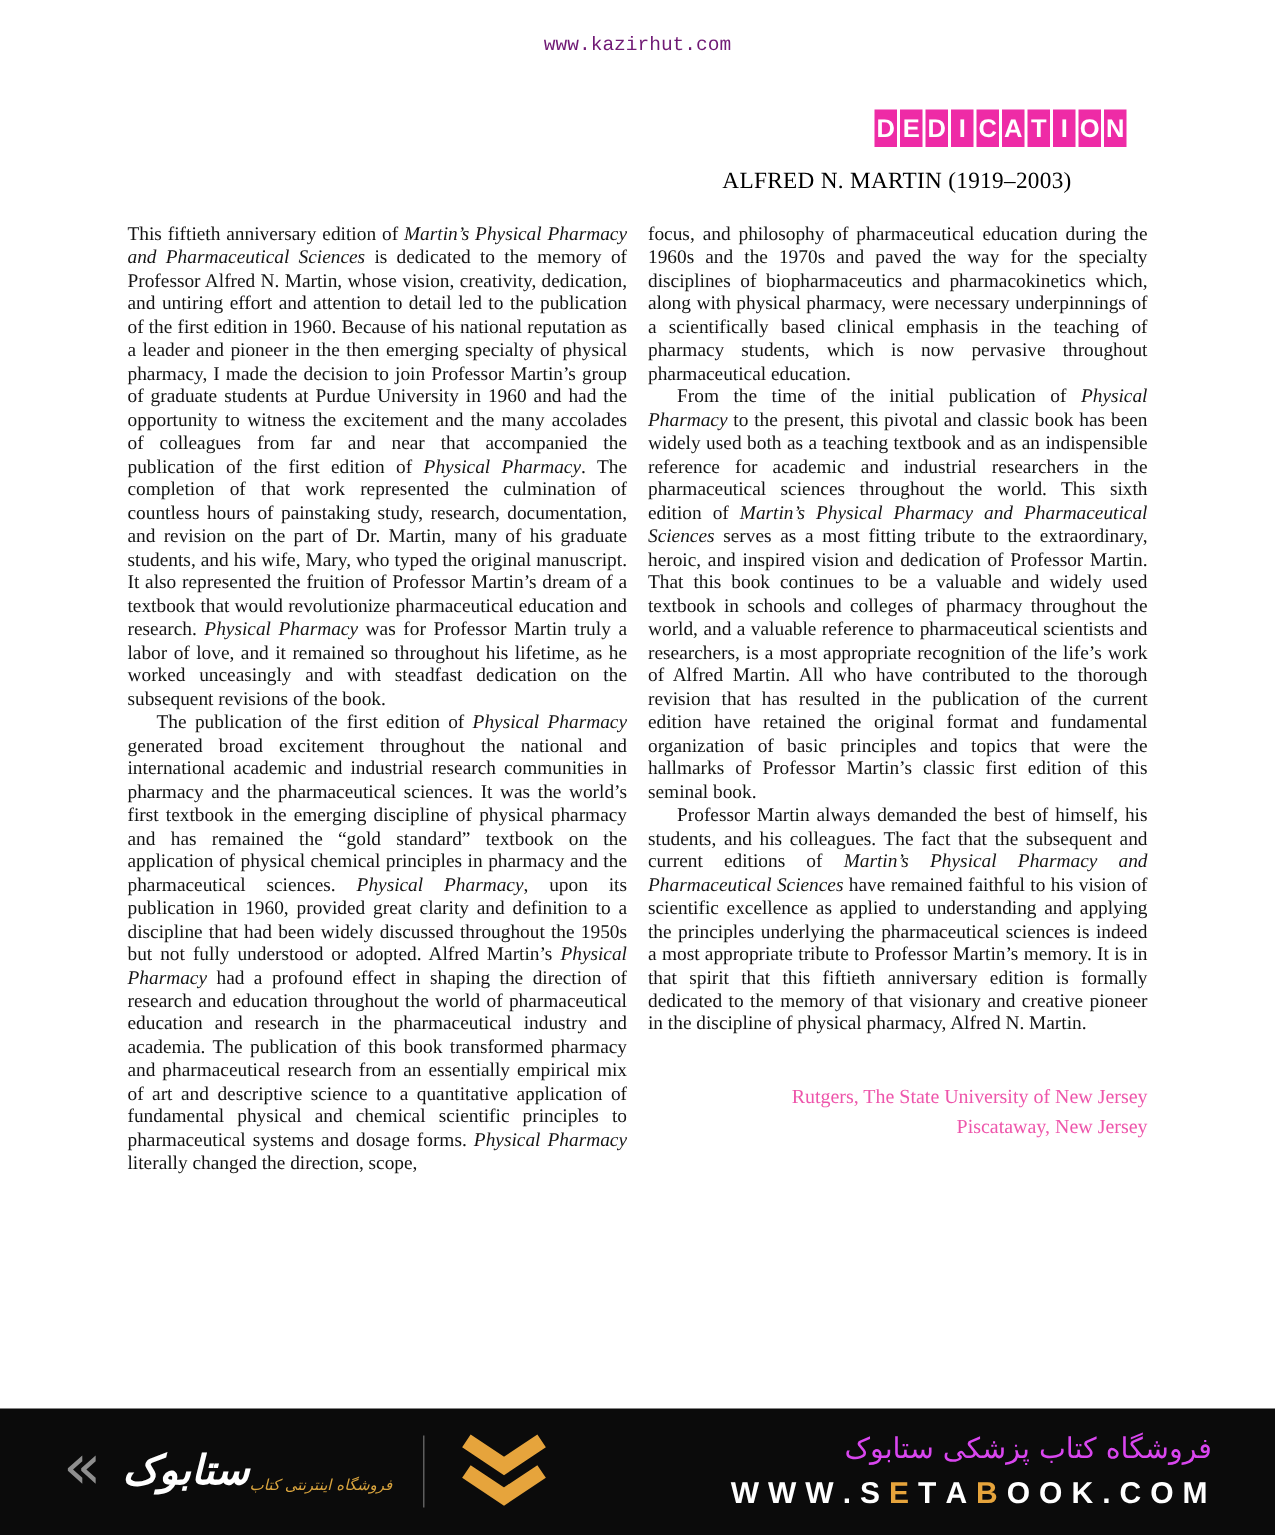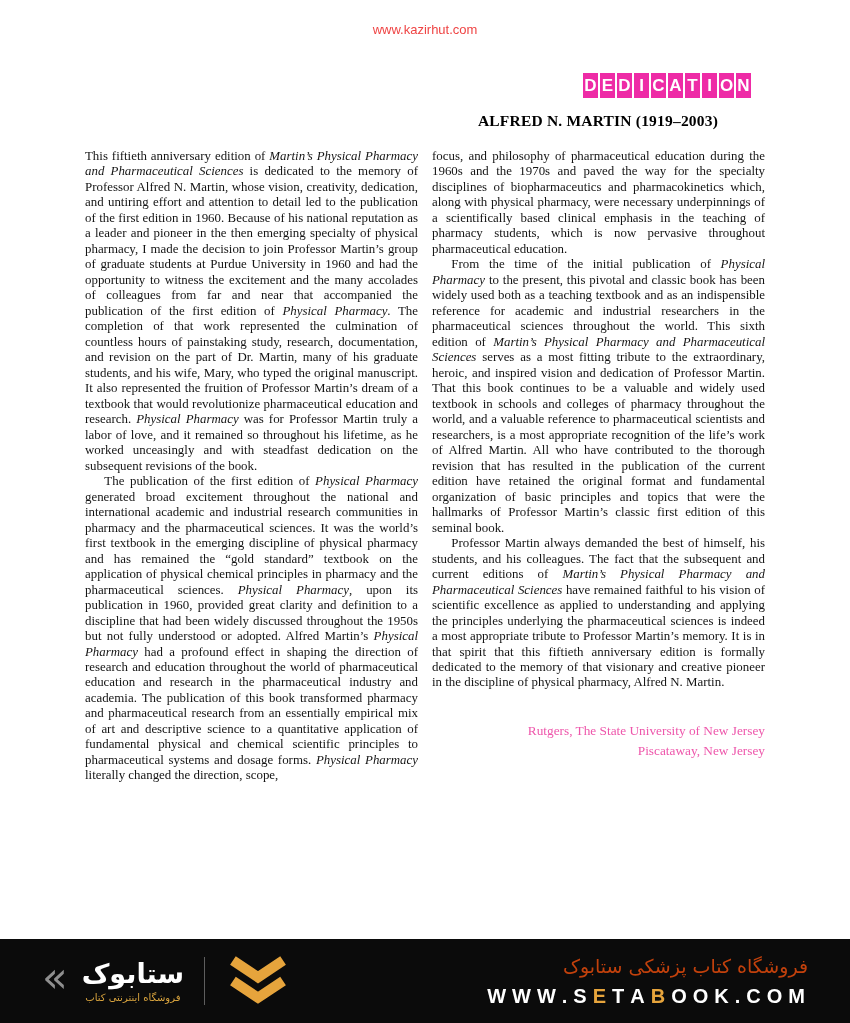--- a/index.html
+++ b/index.html
@@ -4,32 +4,32 @@
 <style>
   * { margin:0; padding:0; box-sizing:border-box; }
   html,body { background:#ffffff; }
   .page {
     position:relative; width:850px; height:1023px; margin:0 auto;
     background:#ffffff; overflow:hidden;
     font-family:"Liberation Serif", serif; color:#1b1b1b;
   }
   .top-url {
     position:absolute; top:22px; left:0; width:100%;
-    text-align:center; font-family:Liberation Sans, sans-serif;
-    font-size:13px; color:#ef4444;
+    text-align:center; font-family:Liberation Mono, monospace;
+    font-size:13px; color:#701a75;
   }
   .banner { position:absolute; top:73px; right:99px; display:flex; gap:2px; }
   .banner-letter {
     width:15px; height:25px; background:#ee2ba6; color:#ffffff;
     display:flex; align-items:center; justify-content:center;
     font-family:"Liberation Sans", sans-serif; font-weight:bold; font-size:17px;
   }
   .main-heading {
     position:absolute; top:112px; left:430px; width:336px;
-    text-align:center; font-size:15.5px; font-weight:bold; letter-spacing:.2px;
+    text-align:center; font-size:15.5px; font-weight:normal; letter-spacing:.2px;
     color:#000;
   }
   .columns { position:absolute; top:149px; left:85px; width:680px; display:flex; gap:14px; }
   .col { width:333px; font-size:12.9px; line-height:1.2; text-align:justify; color:#141414; }
   .col p { margin:0; }
   .col p + p { text-indent:1.5em; }
   .col em { font-style:italic; }
   .signature {
     margin-top:30px; text-align:right; color:#ee56ab;
     font-size:13.3px; line-height:1.5;
@@ -37,34 +37,34 @@
   .footer {
     position:absolute; bottom:0; left:0; width:100%; height:84px;
     background:#0b0b0b; display:flex; align-items:center;
     justify-content:space-between; padding:0 42px;
   }
   .footer-left { display:flex; align-items:center; gap:14px; }
   .chev-gray {
     font-family:"DejaVu Sans", sans-serif; font-size:42px; line-height:1;
     color:#8f8f8f; transform:translateY(-3px);
   }
-  .logo-text-block { display:flex; flex-direction:column; align-items:center; }
+  .logo-text-block { display:flex; flex-direction:row; align-items:flex-end;font-style:italic; }
   .logo-fa {
     font-family:"DejaVu Sans", sans-serif; font-weight:bold;
     font-size:27px; color:#ffffff; line-height:1.1;
   }
   .logo-sub {
     font-family:"DejaVu Sans", sans-serif; font-size:10px;
     color:#d9a43e; margin-top:3px;
   }
   .footer-divider { width:1px; height:48px; background:#5e5e5e; margin:0 6px; }
   .footer-right { text-align:right; }
   .store-title {
     font-family:"DejaVu Sans", sans-serif; font-size:19px;
-    color:#c2410c; margin-bottom:8px;
+    color:#d946ef; margin-bottom:8px;
   }
   .footer-url {
     font-family:"Liberation Sans", sans-serif; font-size:20px;
     font-weight:bold; color:#ffffff; white-space:nowrap;
   }
   .url-letter { display:inline-block; margin:0 3px; }
 </style>
 </head>
 <body>
 

